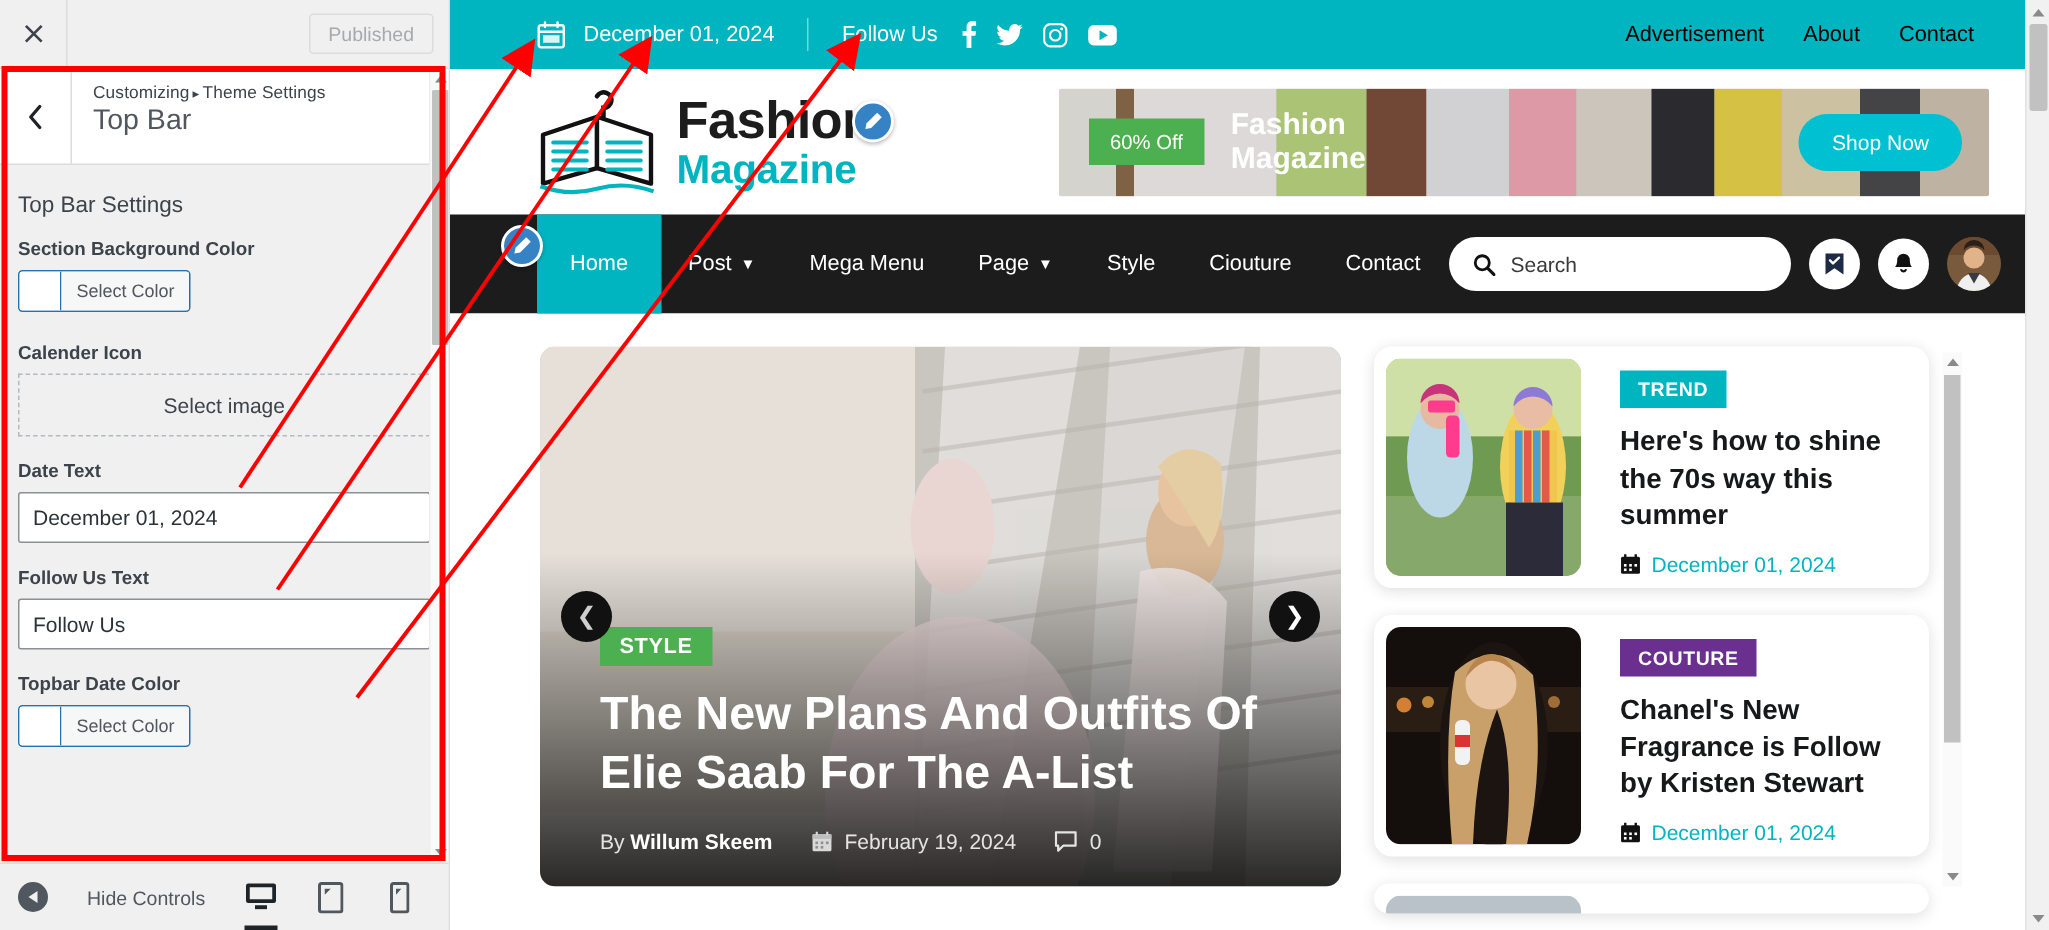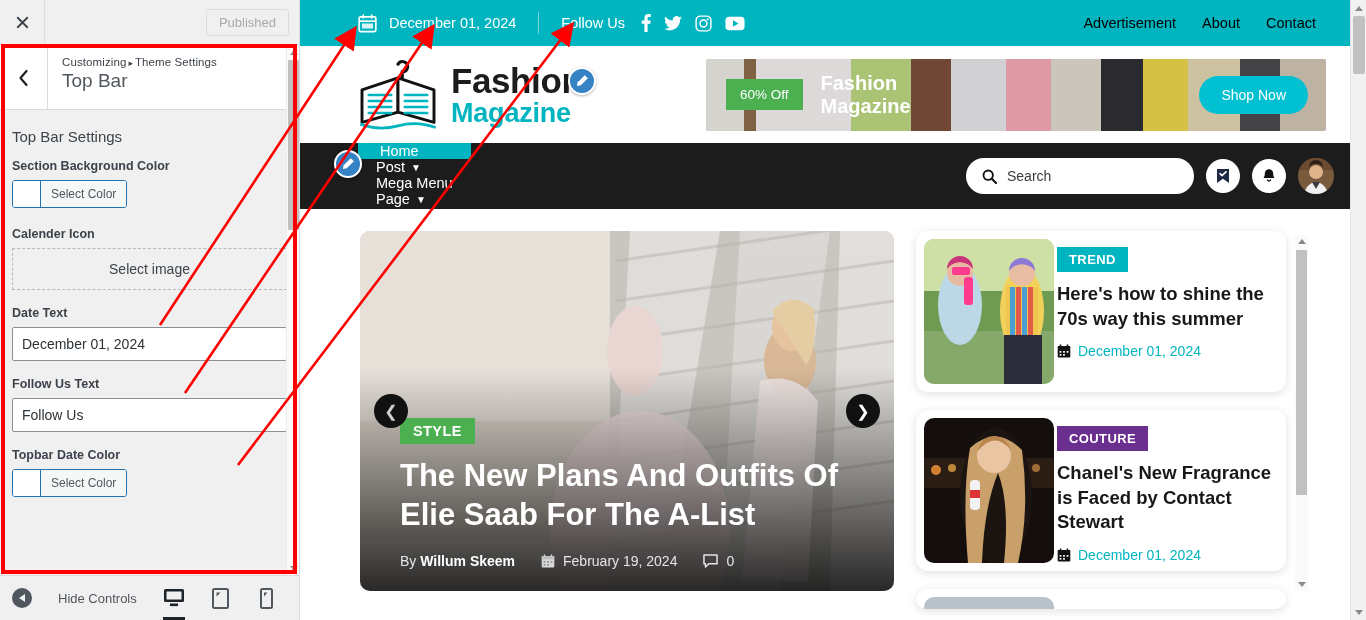--- a/index.html
+++ b/index.html
@@ -163,21 +163,21 @@
   .ad-btn {
     position: relative; z-index: 2; margin-left: auto; margin-right: 18px;
     background: #00c0d1; color: #fff; font-size: 14px; border: none;
     border-radius: 19px; padding: 11px 22px; cursor: pointer;
     font-family: "Liberation Sans", sans-serif;
   }
 
   
   .navbar { height: 66px; background: #1c1c1c; display: flex; align-items: stretch; padding-right: 16px; }
   .nav-spacer { width: 58px; }
-  .nav-items { display: flex; align-items: stretch; flex-direction: column; }
+  .nav-items { display: flex; align-items: stretch; }
   .nav-item {
     display: flex; align-items: center; padding: 0 18px; color: #fff;
     font-size: 14.5px; cursor: pointer; white-space: nowrap;
   }
   .nav-item.active { background: #00b5c0; padding: 0 22px; }
   .nav-item .caret { margin-left: 6px; font-size: 10px; }
   .nav-right { margin-left: auto; display: flex; align-items: center; gap: 12px; }
   .searchbox {
     width: 228px; height: 36px; background: #fff; border-radius: 18px;
     display: flex; align-items: center; padding: 0 16px; gap: 10px;
@@ -214,21 +214,21 @@
     font-weight: bold; padding: 5px 13px; letter-spacing: .4px;
   }
   .hero-title { color: #fff; font-size: 31px; font-weight: bold; line-height: 1.28; margin-top: 12px; }
   .hero-meta { display: flex; align-items: center; gap: 26px; margin-top: 18px; color: #e4e4e4; font-size: 14px; }
   .hero-meta .by b { color: #fff; }
   .hero-meta .mi { display: flex; align-items: center; gap: 8px; }
 
   .side { margin-left: 22px; width: 386px; position: relative; }
   .card {
     background: #fff; border-radius: 12px; box-shadow: 0 2px 10px rgba(0,0,0,.13);
-    padding: 8px; display: flex; gap: 3px; margin-bottom: 18px; width: 370px;
+    padding: 8px; display: flex; gap: 26px; margin-bottom: 18px; width: 370px;
   }
   .card-img { width: 130px; height: 145px; border-radius: 10px; overflow: hidden; flex: 0 0 130px; }
   .card-body { padding: 8px 4px 0 0; }
   .card-badge {
     display: inline-block; color: #fff; font-size: 13px; font-weight: bold;
     padding: 5px 12px; letter-spacing: .4px;
   }
   .card-title { font-size: 18.5px; font-weight: bold; color: #16181a; line-height: 1.33; margin-top: 10px; }
   .card-date { display: flex; align-items: center; gap: 7px; color: #00b5c0; font-size: 14px; margin-top: 12px; }
   .card.partial { height: 20px; overflow: hidden; }
@@ -670,21 +670,21 @@
                 <ellipse cx="72" cy="78" rx="36" ry="68" fill="#1b1410"></ellipse>
                 <path d="M46 30 q26 -24 52 2 q8 60 -4 113 l-14 0 q6 -60 -6 -90 q-14 34 -16 90 l-14 0 q-6 -70 2 -115z" fill="#c9a06a"></path>
                 <circle cx="70" cy="38" r="17" fill="#eac5a4"></circle>
                 <path d="M53 34 q17 -22 34 -2 q-6 -14 -17 -14 q-12 0 -17 16z" fill="#b9854c"></path>
                 <rect x="46" y="62" width="10" height="30" rx="4" fill="#f2f2f2"></rect>
                 <rect x="46" y="72" width="10" height="8" fill="#d33"></rect>
               </svg>
             </div>
             <div class="card-body">
               <span class="card-badge" style="background:#6a2f8f">COUTURE</span>
-              <div class="card-title">Chanel's New Fragrance is Faced by Contact Stewart</div>
+              <div class="card-title">Chanel's New Fragrance is Follow by Kristen Stewart</div>
               <div class="card-date">
                 <svg width="14" height="14" viewBox="0 0 16 16">
                   <rect x="0.8" y="2.4" width="14.4" height="13" rx="1.2" fill="#111"></rect>
                   <path d="M4 0.6v2.6M12 0.6v2.6" stroke="#111" stroke-width="1.8"></path>
                   <g fill="#fff">
                       <rect x="3" y="8" width="2" height="2"></rect>
                       <rect x="7" y="8" width="2" height="2"></rect>
                       <rect x="11" y="8" width="2" height="2"></rect>
                       <rect x="3" y="11.4" width="2" height="2"></rect>
                       <rect x="7" y="11.4" width="2" height="2"></rect>

